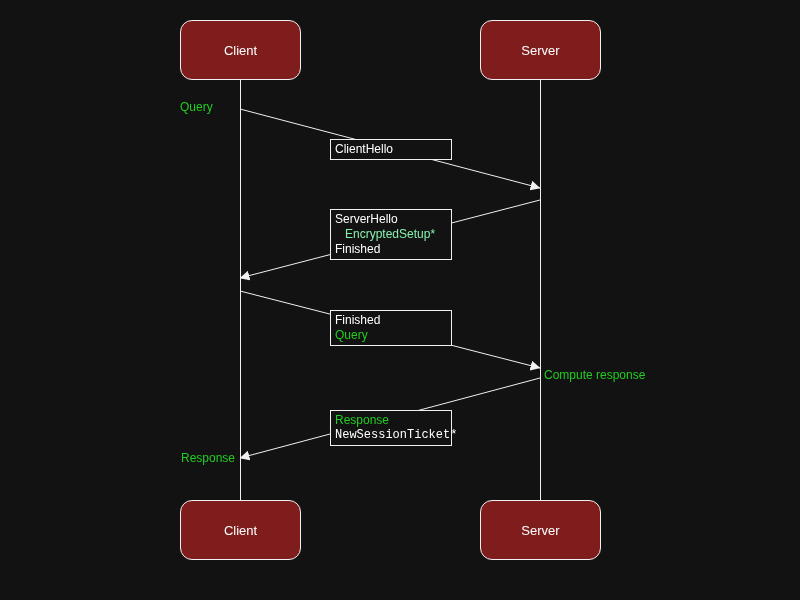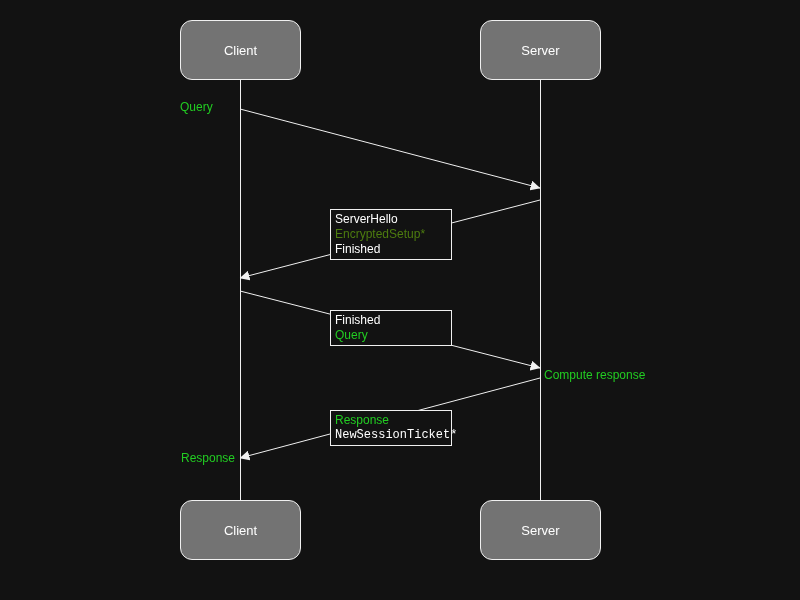--- a/index.html
+++ b/index.html
@@ -23,21 +23,21 @@
     stroke: #f0f0f0;
     stroke-width: 1;
   }
   .actor {
     position: absolute;
     width: 121px;
     height: 60px;
     box-sizing: border-box;
     border: 1px solid #f0f0f0;
     border-radius: 12px;
-    background: #737373;
+    background: #7f1d1d;
     display: flex;
     align-items: center;
     justify-content: center;
     color: #ffffff;
     font-size: 13px;
   }
   .actor.top-client    { left: 180px; top: 20px; }
   .actor.top-server    { left: 480px; top: 20px; }
   .actor.bottom-client { left: 180px; top: 500px; }
   .actor.bottom-server { left: 480px; top: 500px; }
@@ -95,24 +95,27 @@
   <div class="actor top-server">
     <span>Server</span>
   </div>
   <div class="actor bottom-client">
     <span>Client</span>
   </div>
   <div class="actor bottom-server">
     <span>Server</span>
   </div>
 
+  <div class="msg m1">
+    <span style="color: rgb(255, 255, 255);">ClientHello</span>
+  </div>
 
   <div class="msg m2">
     <span style="color: rgb(255, 255, 255);">ServerHello</span>
-    <span style="color: #4d7c0f;">EncryptedSetup*</span>
+    <span style="color: #86efac; margin-left: 10px;">EncryptedSetup*</span>
     <span style="color: rgb(255, 255, 255);">Finished</span>
   </div>
 
   <div class="msg m3">
     <span style="color: rgb(255, 255, 255);">Finished</span>
     <span style="color: rgb(34, 204, 34);">Query</span>
   </div>
 
   <div class="msg m4">
     <span style="color: rgb(34, 204, 34);">Response</span>

